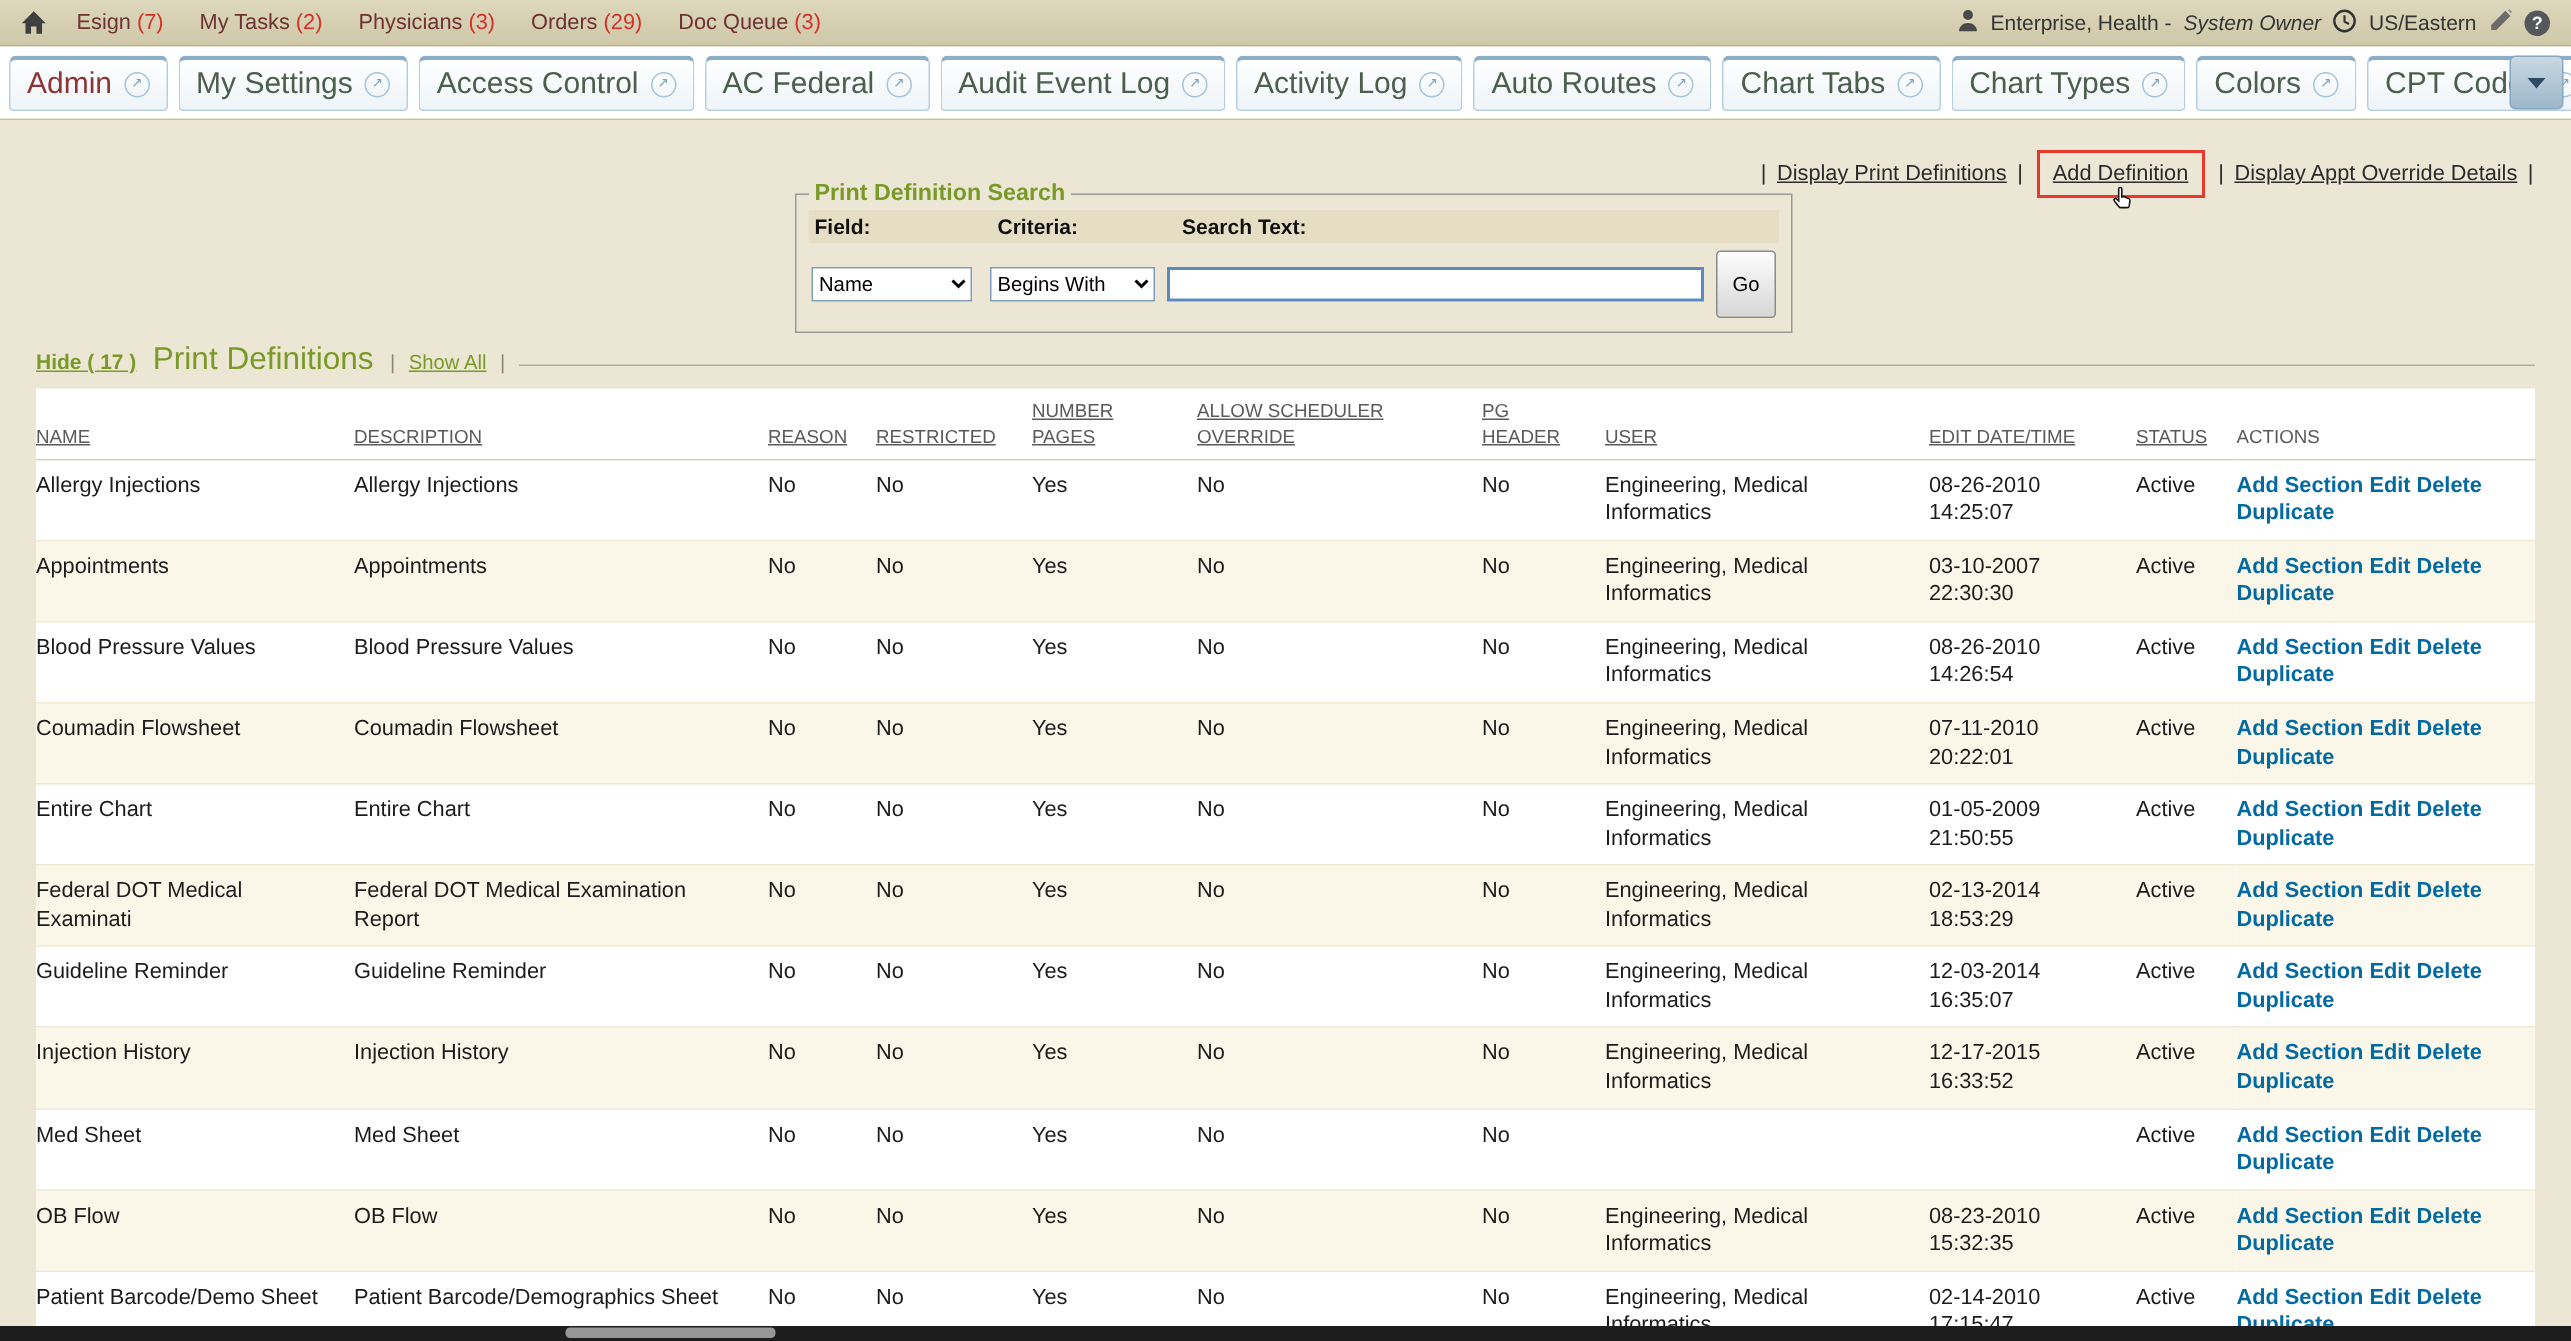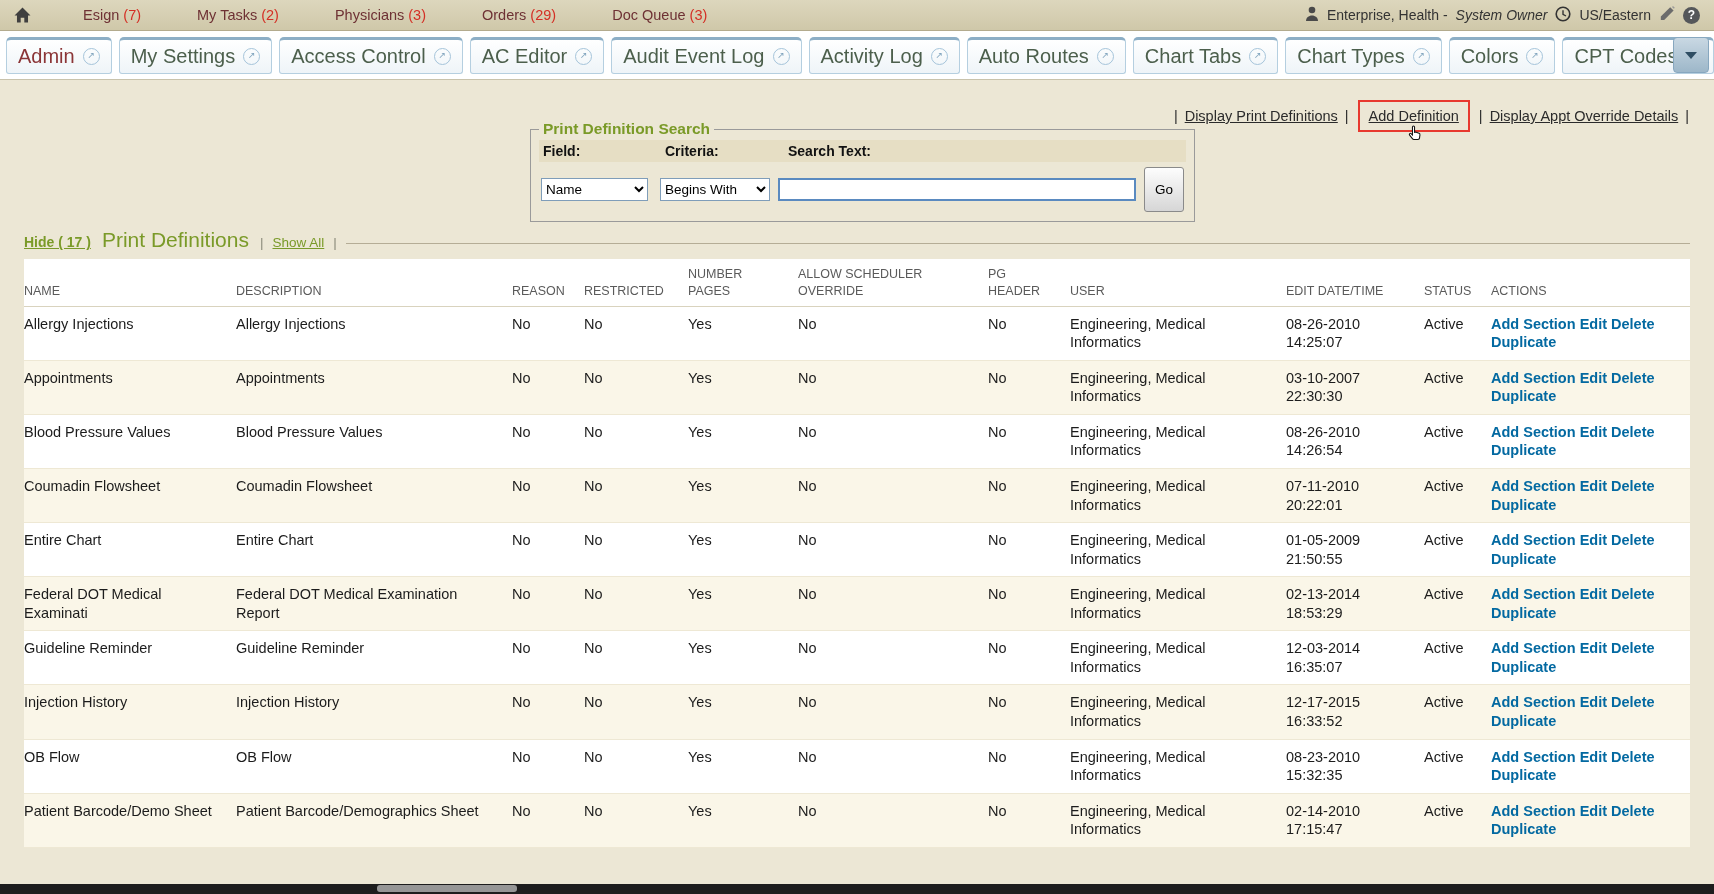--- a/index.html
+++ b/index.html
@@ -10,21 +10,21 @@
     color:#1c1c1c;
   }
   
   .topbar{
     height:30px;background:linear-gradient(#ddd7bd,#cfc8a9);
     border-bottom:1px solid #b3ab8e;
     display:flex;align-items:center;padding:0 14px;gap:14px;
   }
   .home-btn{display:flex;align-items:center;cursor:pointer;}
   .topnav{display:flex;align-items:center;gap:24px;margin-left:6px;}
-  .topnav-item{font-size:14.5px;color:#6e3134;text-decoration:none;cursor:pointer;white-space:nowrap;margin-left:32px;}
+  .topnav-item{font-size:14.5px;color:#6e3134;text-decoration:none;cursor:pointer;white-space:nowrap;}
   .tn-count{color:#d42f25;}
   .top-right{margin-left:auto;display:flex;align-items:center;gap:8px;font-size:14px;color:#333;white-space:nowrap;}
   .user-role{font-style:italic;}
   .help-badge{
     width:17px;height:17px;border-radius:50%;background:#55575a;color:#fff;
     font-size:12px;font-weight:bold;display:flex;align-items:center;justify-content:center;cursor:pointer;
   }
   
   .tabbar{
     height:48px;background:#fff;border-bottom:1px solid #c9c3ac;
@@ -94,21 +94,21 @@
   .lh-pipe{color:#8a8a7a;font-size:13.5px;}
   .show-all{color:#7a9a28;font-size:13.5px;text-decoration:underline;cursor:pointer;white-space:nowrap;}
   .lh-rule{flex:1;border-top:1px solid #b5ad96;align-self:center;margin-top:6px;}
   .table-wrap{background:#fff;margin-top:7px;}
   table{width:100%;border-collapse:collapse;table-layout:fixed;background:#fff;}
   th{
     text-align:left;font-size:12.5px;font-weight:normal;color:#5a5a5a;
     padding:7px 18px 6px 0;vertical-align:bottom;line-height:1.35;
     border-bottom:1px solid #d9d3be;
   }
-  th.sortable{cursor:pointer;}
+  th.sortable{text-decoration:underline;cursor:pointer;}
   td{
     font-size:14.5px;color:#1c1c1c;padding:8px 18px 8px 0;
     vertical-align:top;line-height:1.28;word-wrap:break-word;
   }
   tbody tr{border-bottom:1px solid #eee8d4;}
   tbody tr:nth-child(even){background:#faf6e8;}
   .action-link{color:#0369a1;text-decoration:none;cursor:pointer;font-weight:bold;}
   
   .hscrollbar{position:fixed;left:0;bottom:0;width:1714px;height:10px;background:#1d1d1d;}
   .hscroll-thumb{position:absolute;left:377px;top:1px;width:140px;height:7px;background:#969696;border-radius:3px;cursor:pointer;}
@@ -163,21 +163,21 @@
       </div>
       <div class="tab">
         <span class="tab-label">My Settings</span>
         <span class="tab-popout">↗</span>
       </div>
       <div class="tab">
         <span class="tab-label">Access Control</span>
         <span class="tab-popout">↗</span>
       </div>
       <div class="tab">
-        <span class="tab-label">AC Editor</span>
+        <span class="tab-label">AC Federal</span>
         <span class="tab-popout">↗</span>
       </div>
       <div class="tab">
         <span class="tab-label">Audit Event Log</span>
         <span class="tab-popout">↗</span>
       </div>
       <div class="tab">
         <span class="tab-label">Activity Log</span>
         <span class="tab-popout">↗</span>
       </div>
@@ -418,20 +418,33 @@
               <td>No</td>
               <td>Engineering, Medical Informatics</td>
               <td>
                 <div>12-17-2015</div>
                 <div>16:33:52</div>
               </td>
               <td>Active</td>
               <td><a class="action-link">Add Section</a> <a class="action-link">Edit</a> <a class="action-link">Delete</a> <a class="action-link">Duplicate</a></td>
             </tr>
             <tr>
+              <td>Med Sheet</td>
+              <td>Med Sheet</td>
+              <td>No</td>
+              <td>No</td>
+              <td>Yes</td>
+              <td>No</td>
+              <td>No</td>
+              <td></td>
+              <td></td>
+              <td>Active</td>
+              <td><a class="action-link">Add Section</a> <a class="action-link">Edit</a> <a class="action-link">Delete</a> <a class="action-link">Duplicate</a></td>
+            </tr>
+            <tr>
               <td>OB Flow</td>
               <td>OB Flow</td>
               <td>No</td>
               <td>No</td>
               <td>Yes</td>
               <td>No</td>
               <td>No</td>
               <td>Engineering, Medical Informatics</td>
               <td>
                 <div>08-23-2010</div>

